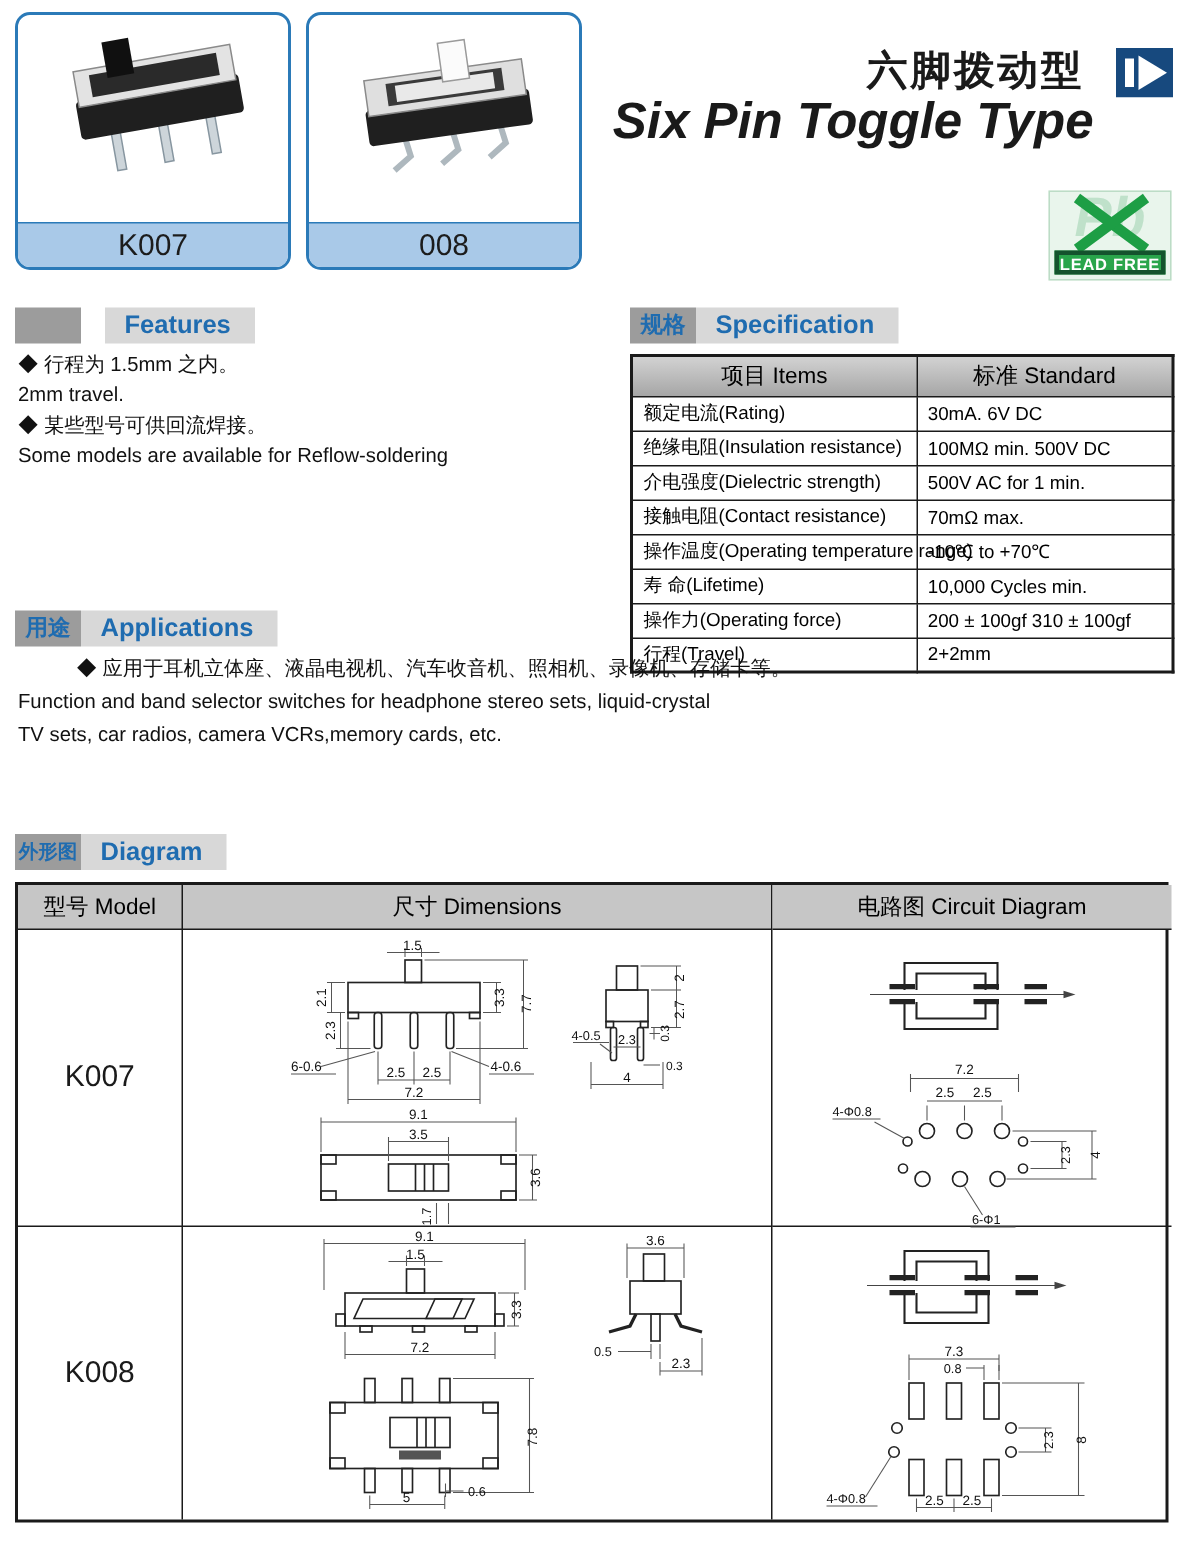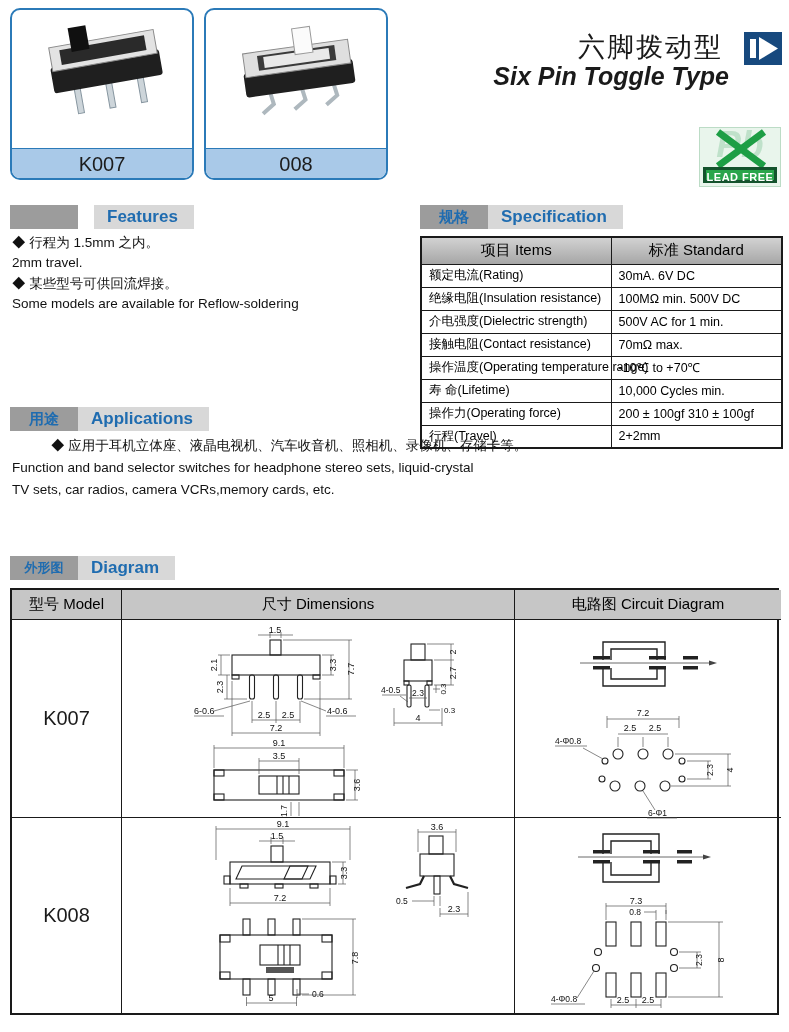--- a/index.html
+++ b/index.html
@@ -12,34 +12,34 @@
 
   
   .card { border:2px solid #2b7ab8; border-radius:10px; background:#fff; overflow:hidden; }
   .card-label {
     position:absolute; bottom:0; left:0; right:0; height:30px;
     background:#a9c9e8; border-top:1px solid #2b7ab8;
     text-align:center; font-size:20px; line-height:30px; color:#1c1c1c;
   }
 
   
-  .title-zh { top:29px; right:66px; font-size:27px; font-weight:normal; letter-spacing:2px; }
-  .title-en { top:62px; right:60px; font-size:25px; font-weight:bold; font-style:italic; }
+  .title-zh { top:29px; right:66px; font-size:27px; font-weight:bold; letter-spacing:2px; }
+  .title-en { top:62px; right:60px; font-size:34px; font-weight:bold; font-style:italic; }
 
   
   .leadfree { left:699px; top:127px; width:82px; height:60px; background:#e9f5ec; border:1px solid #bcdcc6; }
   .leadfree .pb { position:absolute; top:-4px; left:0; right:0; text-align:center;
     font-size:37px; font-weight:bold; color:#bfe1ca; font-style:italic; }
   .leadfree .bar { position:absolute; left:3px; right:3px; bottom:3px; height:16px;
     background:#29a54b; border:3px solid #14532d; text-align:center;
     color:#fff; font-size:11px; font-weight:bold; line-height:14px; letter-spacing:0.5px; }
 
   
   .sec-h { display:flex; height:24px; }
-  .sec-h .zh { width:68px; background:#9c9c9c; color:#1f6cb0; font-size:15px; font-weight:bold;
+  .sec-h .zh { width:44px; background:#9c9c9c; color:#1f6cb0; font-size:15px; font-weight:bold;
     text-align:center; line-height:24px; }
   .sec-h .en { background:#d8d8d8; color:#1f6cb0; font-size:17px; font-weight:bold;
     line-height:24px; padding:0 16px 0 13px; }
 
   .body-text { font-size:13.5px; color:#111; white-space:nowrap; }
 
   
   table.spec { border-collapse:collapse; table-layout:fixed; width:361px; }
   table.spec th, table.spec td { border:1px solid #1a1a1a; }
   table.spec { border:2px solid #1a1a1a; }

